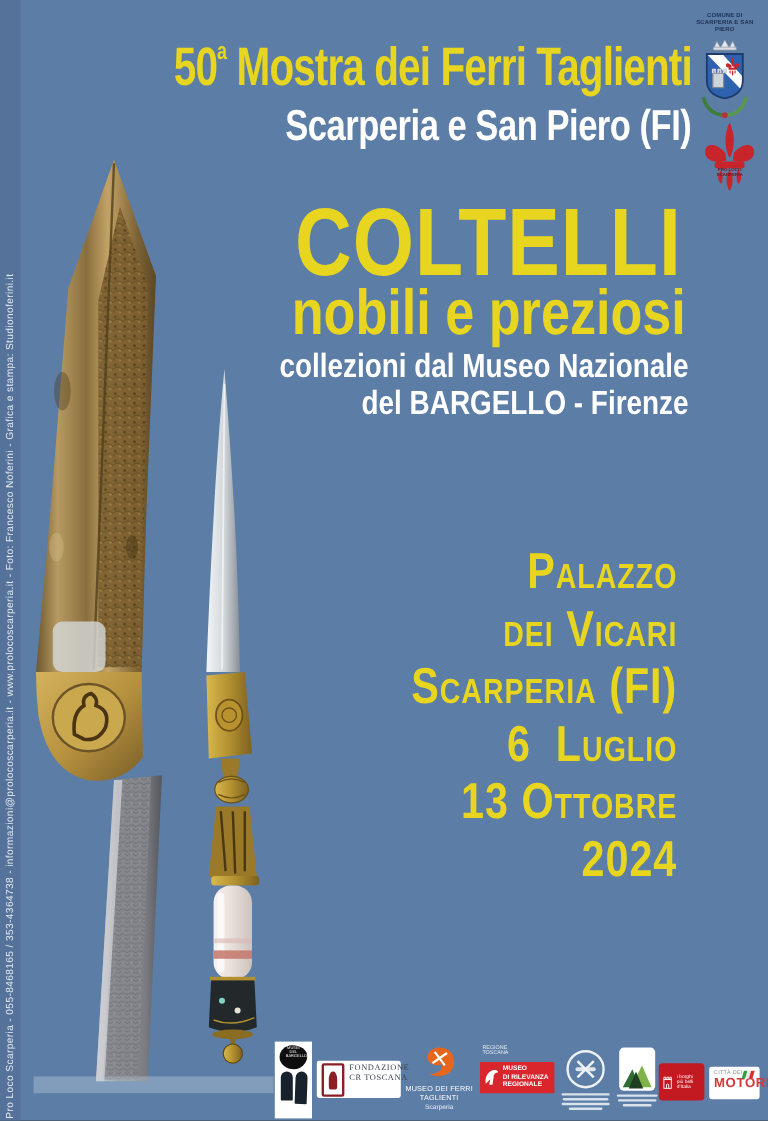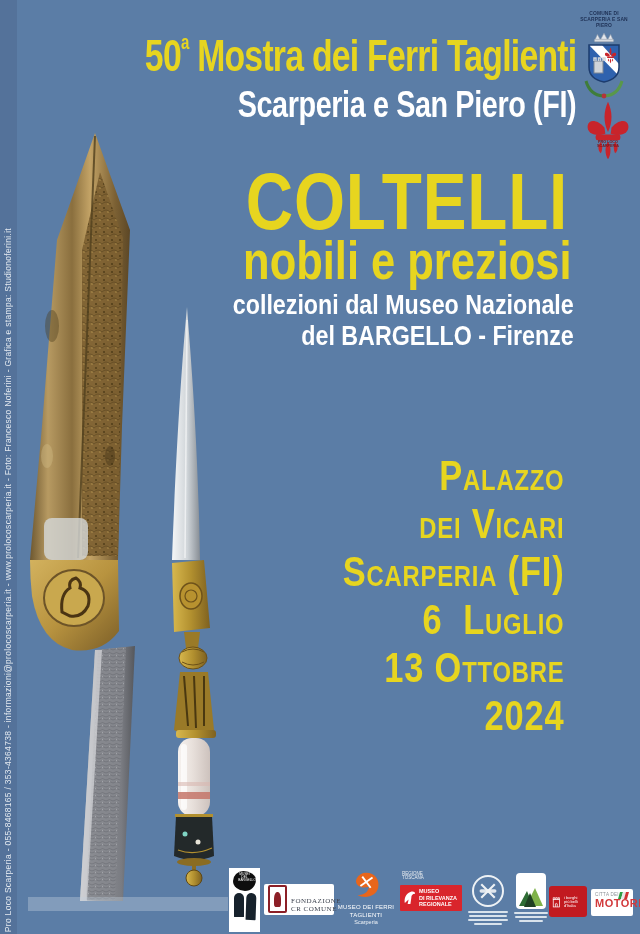--- a/index.html
+++ b/index.html
@@ -52,21 +52,21 @@
   .logo{position:absolute;}
   .bargello{left:229px;top:868px;width:31px;height:64px;background:#fff;}
   .bargello .blob{width:23px;height:20px;margin:3px auto 2px;background:#0e0e0e;
                   border-radius:45% 55% 48% 52%/50% 45% 55% 50%;color:#fff;text-align:center;
                   font-size:6px;line-height:6px;padding-top:1px;box-sizing:border-box;}
   .bargello .blob .micro{transform:scale(.55);transform-origin:top center;}
   .bargello .arches{display:flex;justify-content:center;gap:2px;margin-top:2px;}
   .bargello .arch{width:10px;background:#17222c;border-radius:8px 8px 1px 1px;}
 
   .fondazione{left:264px;top:884px;width:70px;height:31px;background:#fff;border-radius:2px;
-              display:flex;align-items:flex-end;padding:2px 4px;box-sizing:border-box;gap:4px;}
+              display:flex;align-items:flex-start;padding:2px 4px;box-sizing:border-box;gap:4px;}
   .fond-emblem{width:15px;height:24px;border:2px solid #8c1f26;border-radius:2px;flex:none;
                display:flex;align-items:center;justify-content:center;}
   .fond-emblem .fig{width:7px;height:15px;background:#8c1f26;border-radius:45% 45% 20% 20%;}
   .fond-text{font-family:"Liberation Serif",serif;font-size:7px;line-height:8px;color:#3e4450;
              letter-spacing:.5px;}
 
   .ferri{left:336px;top:871px;width:60px;text-align:center;color:#fff;}
   .ferri .t1{font-size:6px;line-height:7px;letter-spacing:.2px;margin-top:1px;}
   .ferri .t3{font-size:5.5px;opacity:.9;}
 
@@ -284,21 +284,21 @@
       <div class="arch" style="height:27px;transform:rotate(2deg)"></div>
     </div>
   </div>
 
   <div class="logo fondazione">
     <div class="fond-emblem">
         <div class="fig"></div>
       </div>
     <div class="fond-text">
       <div>FONDAZIONE</div>
-      <div>CR COMUNE</div>
+      <div>CR TOSCANA</div>
     </div>
   </div>
 
   <div class="logo ferri">
     <svg width="30" height="28" viewBox="0 0 32 30">
       <path d="M16,2 C26,2 31,10 29,18 C27,27 16,30 7,26 C14,26 19,22 19,17 C10,20 3,14 6,8 C8,4 12,2 16,2 Z" fill="#e8661c"></path>
       <line x1="10" y1="16" x2="23" y2="7" stroke="#fff" stroke-width="2"></line>
       <line x1="12" y1="6" x2="21" y2="18" stroke="#fff" stroke-width="2"></line>
     </svg>
     <div class="t1">MUSEO DEI FERRI</div>

